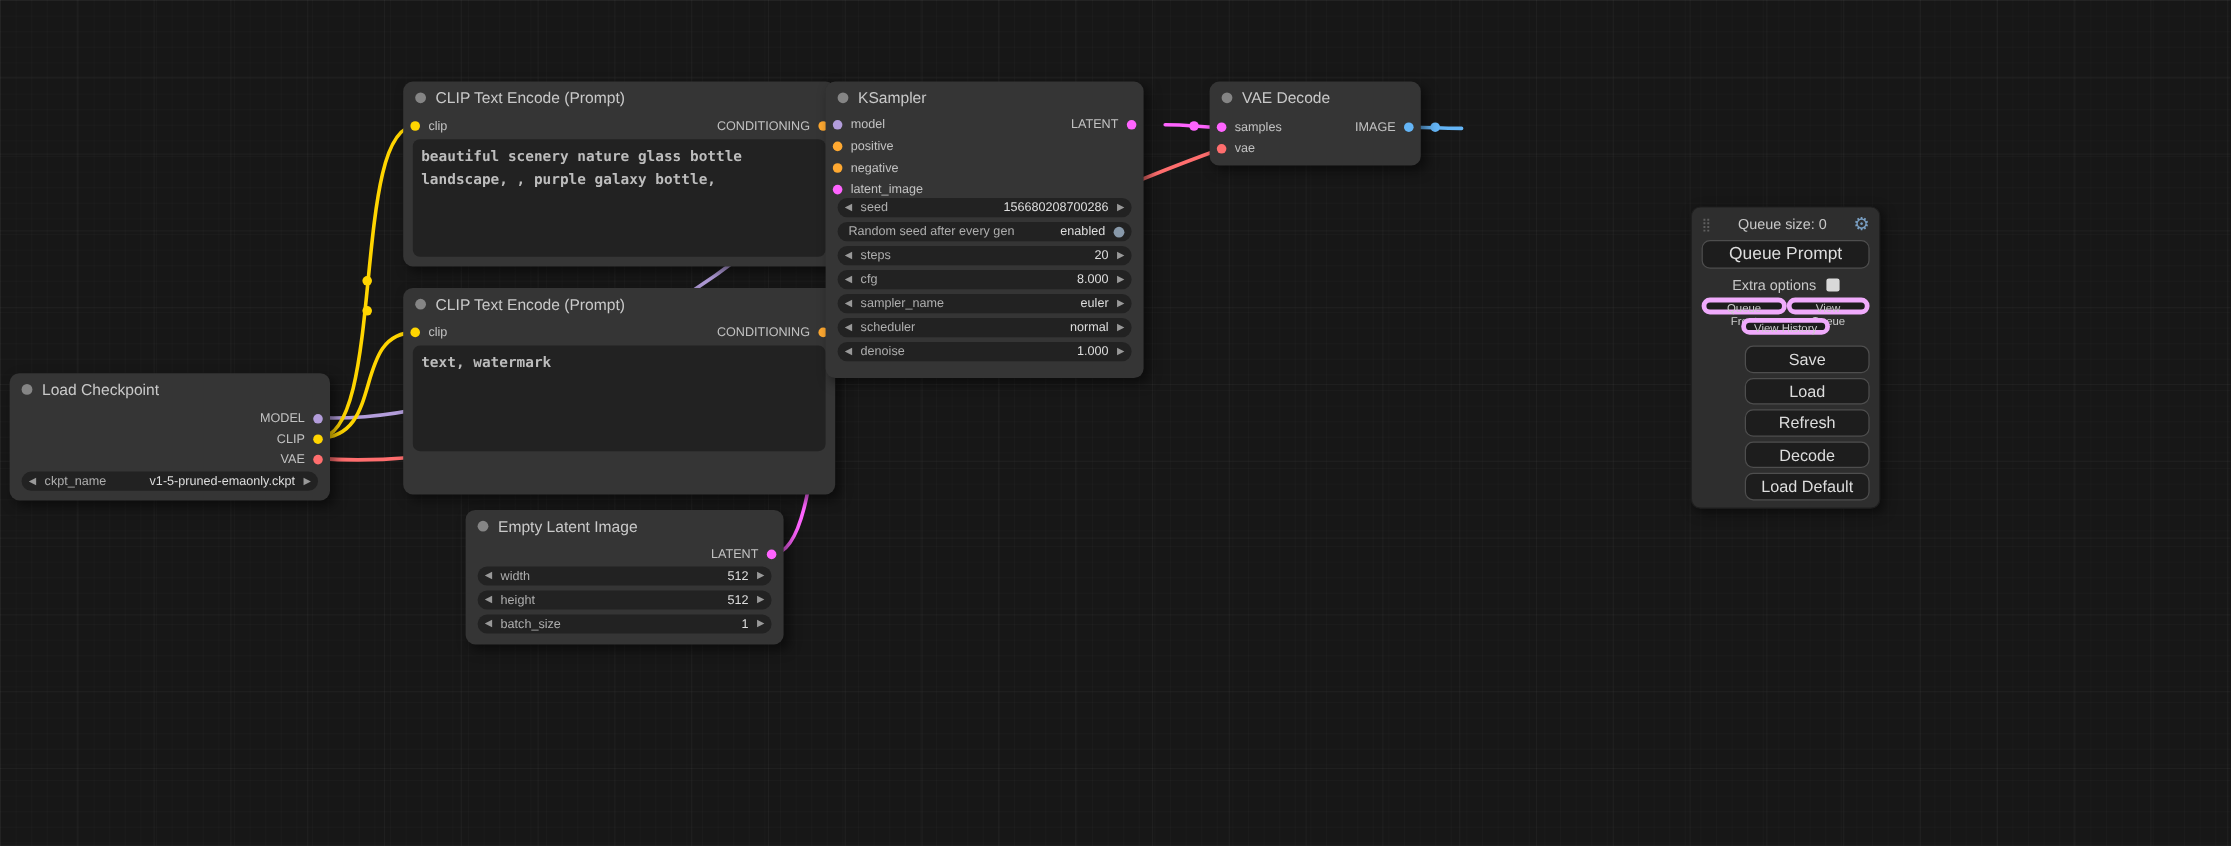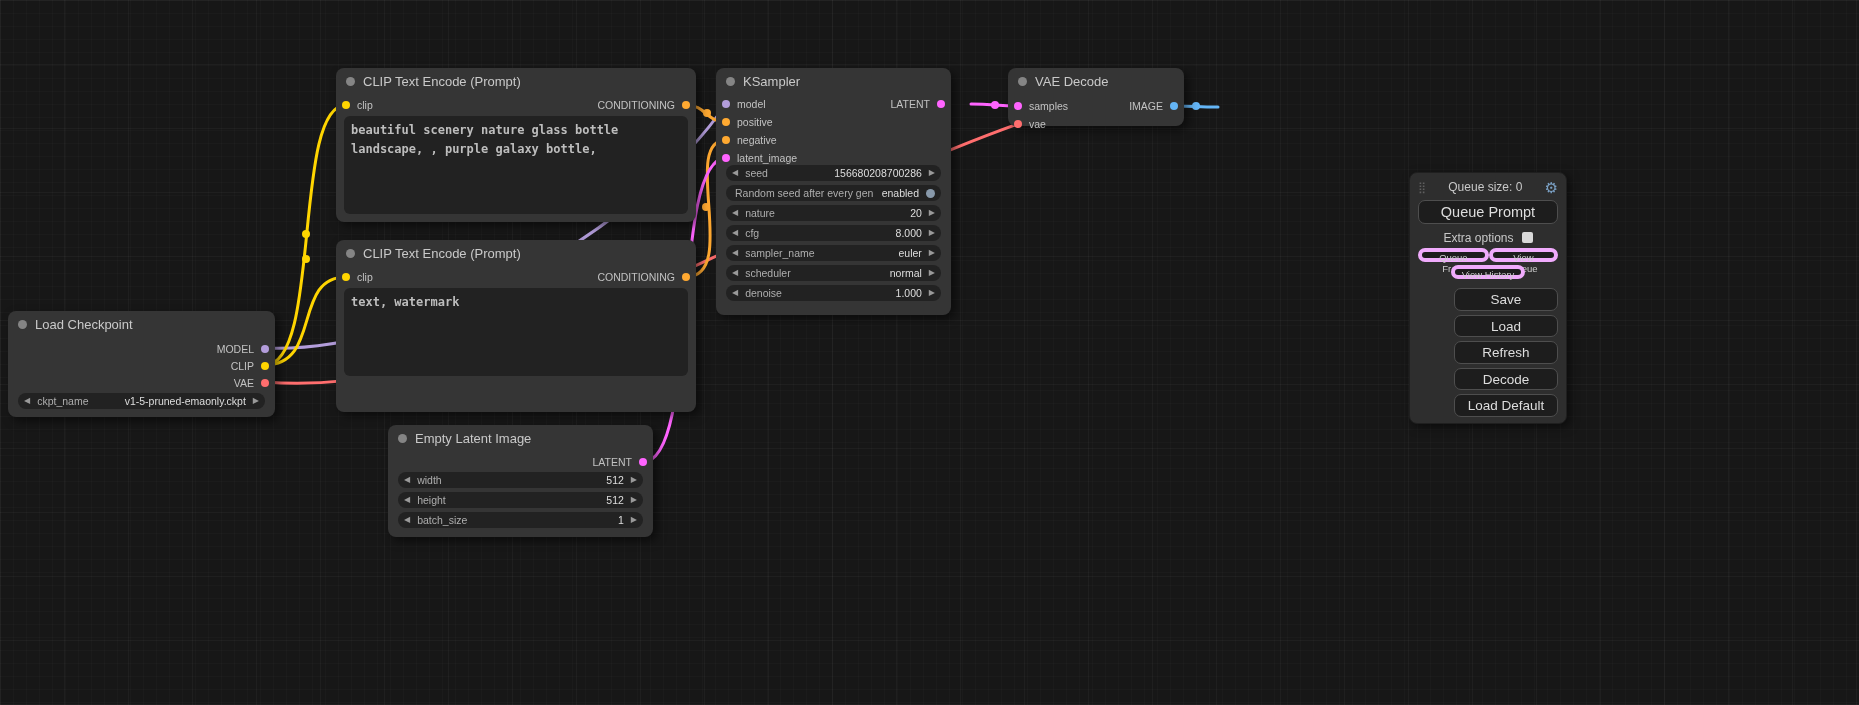--- a/index.html
+++ b/index.html
@@ -215,21 +215,21 @@
       <div class="widget">
         <span class="warrow">◀</span>
         <span class="wname">batch_size</span>
         <span class="wspace"></span>
         <span class="wvalue">1</span>
         <span class="warrow">▶</span>
       </div>
     </div>
   </div>
 
-  <div class="node" style="left:716px;top:68px;width:235px;height:247px;">
+  <div class="node" style="left:688px;top:68px;width:265px;height:247px;">
     <div class="node-title">
       <span class="title-dot"></span>
       <span>KSampler</span>
     </div>
     <div class="inputs" style="top:27px;">
       <div class="srow">
         <span class="sdot d-model"></span>
         <span class="slot-label">model</span>
       </div>
       <div class="srow">
@@ -260,21 +260,21 @@
         <span class="warrow">▶</span>
       </div>
       <div class="widget">
         <span class="wname noarrow">Random seed after every gen</span>
         <span class="wspace"></span>
         <span class="wvalue">enabled</span>
         <span class="toggle-dot"></span>
       </div>
       <div class="widget">
         <span class="warrow">◀</span>
-        <span class="wname">nature</span>
+        <span class="wname">steps</span>
         <span class="wspace"></span>
         <span class="wvalue">20</span>
         <span class="warrow">▶</span>
       </div>
       <div class="widget">
         <span class="warrow">◀</span>
         <span class="wname">cfg</span>
         <span class="wspace"></span>
         <span class="wvalue">8.000</span>
         <span class="warrow">▶</span>
@@ -296,21 +296,21 @@
       <div class="widget">
         <span class="warrow">◀</span>
         <span class="wname">denoise</span>
         <span class="wspace"></span>
         <span class="wvalue">1.000</span>
         <span class="warrow">▶</span>
       </div>
     </div>
   </div>
 
-  <div class="node" style="left:1008px;top:68px;width:176px;height:58px;">
+  <div class="node" style="left:1008px;top:68px;width:176px;height:70px;">
     <div class="node-title">
       <span class="title-dot"></span>
       <span>VAE Decode</span>
     </div>
     <div class="inputs" style="top:29px;">
       <div class="srow">
         <span class="sdot d-latent"></span>
         <span class="slot-label">samples</span>
       </div>
       <div class="srow">

